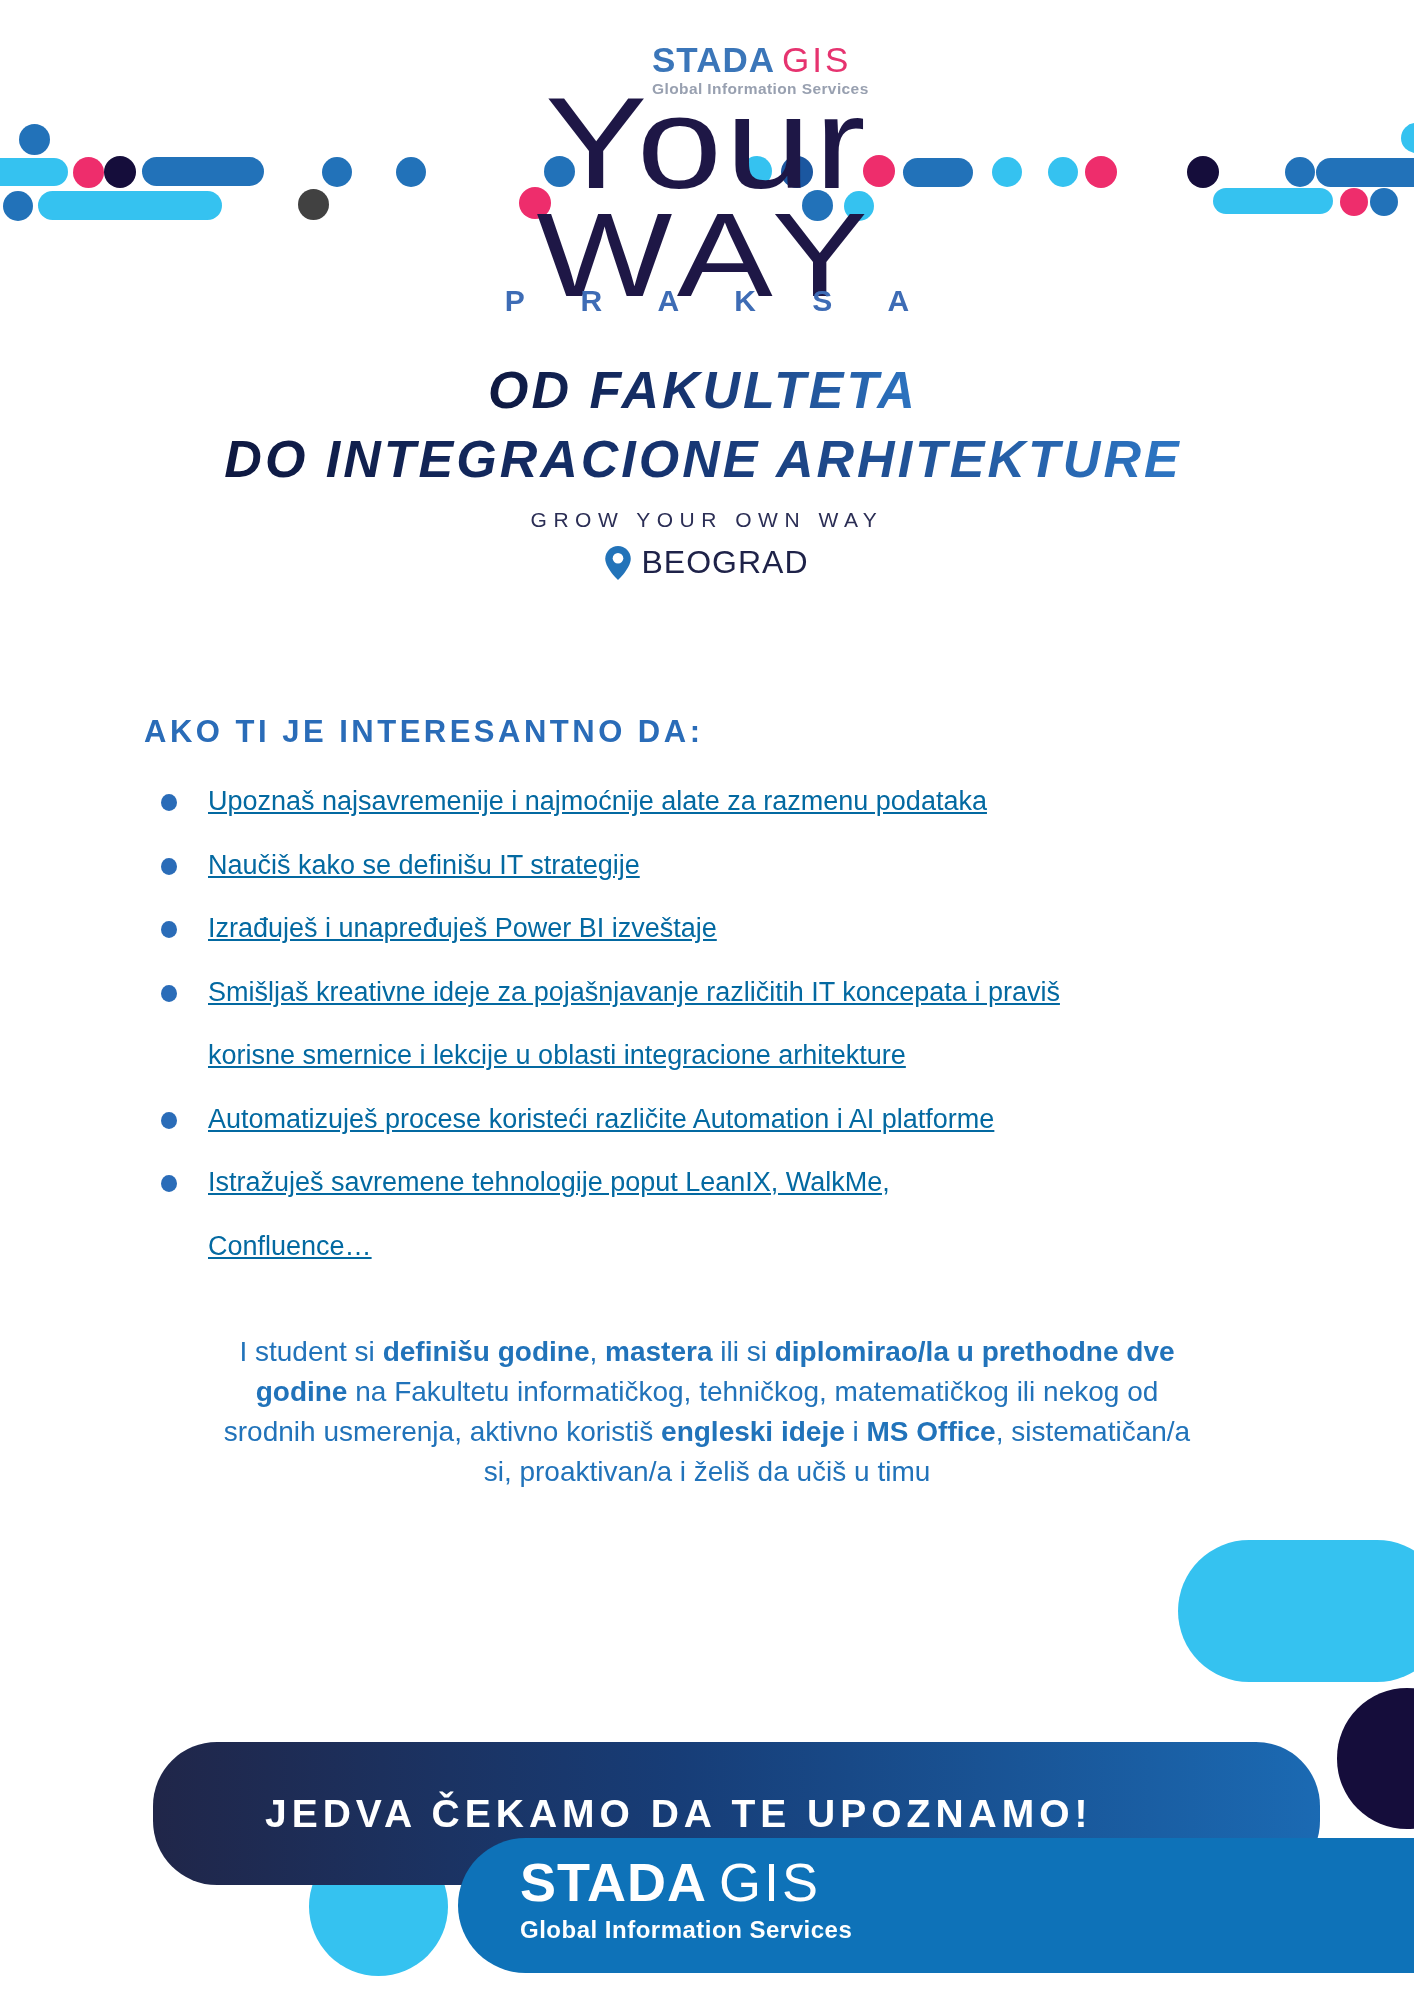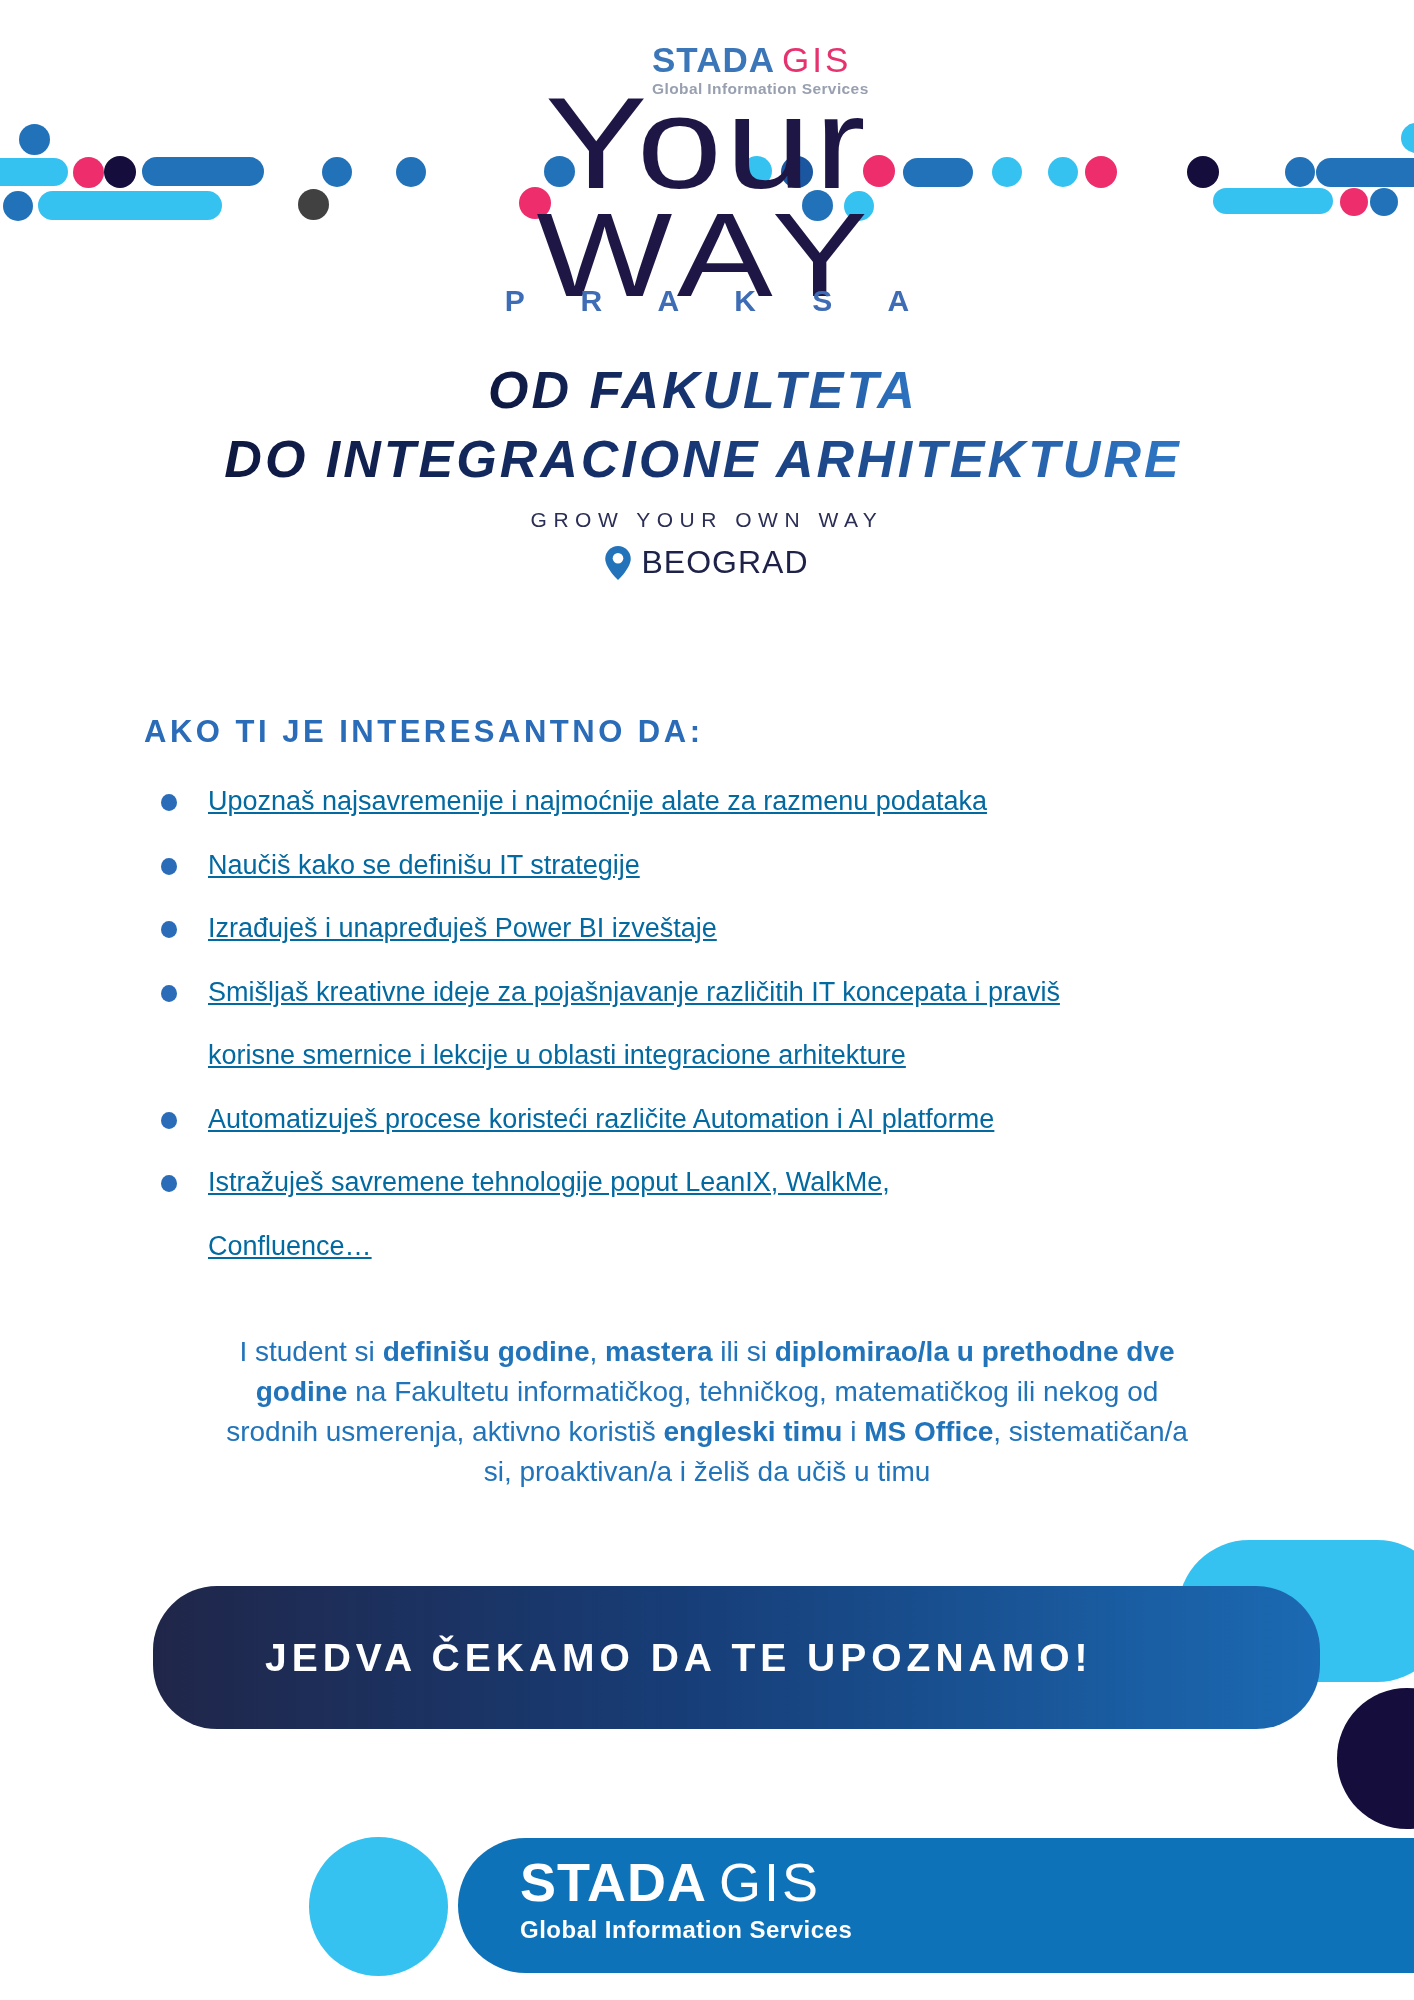--- a/index.html
+++ b/index.html
@@ -48,21 +48,21 @@
   ul.interests li::before{content:"";position:absolute;left:5px;top:24px;width:16px;height:17px;
             border-radius:50%;background:#2a6cb8;}
   ul.interests .ln{display:block;}
 
   
   .quals{position:absolute;top:1332px;left:0;width:100%;text-align:center;
          font-size:28px;line-height:40px;color:#2173ba;}
   .quals .b{font-weight:700;}
 
   
-  .banner{position:absolute;left:153px;top:1586px;width:1167px;height:143px;border-radius:64px;
+  .banner{position:absolute;left:153px;top:1742px;width:1167px;height:143px;border-radius:64px;
           background:linear-gradient(90deg,#202649 0%,#173d77 45%,#1b6ab3 100%);
           display:flex;align-items:center;}
   .banner .btxt{padding-left:112px;color:#ffffff;font-size:39px;font-weight:800;letter-spacing:5px;}
 
   
   .footer{position:absolute;left:458px;top:1838px;width:970px;height:135px;
           border-radius:68px 0 0 68px;background:#0e72b8;}
   .f-inner{position:absolute;left:62px;top:17px;line-height:1;}
   .f-row{display:flex;align-items:baseline;}
   .f-stada{font-size:54px;font-weight:800;color:#ffffff;letter-spacing:1px;}
@@ -165,21 +165,21 @@
   </li>
   <li>
     <span class="ln">Istražuješ savremene tehnologije poput LeanIX, WalkMe,</span>
     <span class="ln">Confluence…</span>
   </li>
 </ul>
 
 <div class="quals">
   <div><span>I student si </span><span class="b">definišu godine</span><span>, </span><span class="b">mastera</span><span> ili si </span><span class="b">diplomirao/la u prethodne dve</span></div>
   <div><span class="b">godine</span><span> na Fakultetu informatičkog, tehničkog, matematičkog ili nekog od</span></div>
-  <div><span>srodnih usmerenja, aktivno koristiš </span><span class="b">engleski timu</span><span> i </span><span class="b">MS Office</span><span>, sistematičan/a</span></div>
+  <div><span>srodnih usmerenja, aktivno koristiš </span><span class="b">engleski ideje</span><span> i </span><span class="b">MS Office</span><span>, sistematičan/a</span></div>
   <div><span>si, proaktivan/a i želiš da učiš u timu</span></div>
 </div>
 
 <div class="banner">
   <div class="btxt">JEDVA ČEKAMO DA TE UPOZNAMO!</div>
 </div>
 
 <div class="footer">
   <div class="f-inner">
     <div class="f-row">

